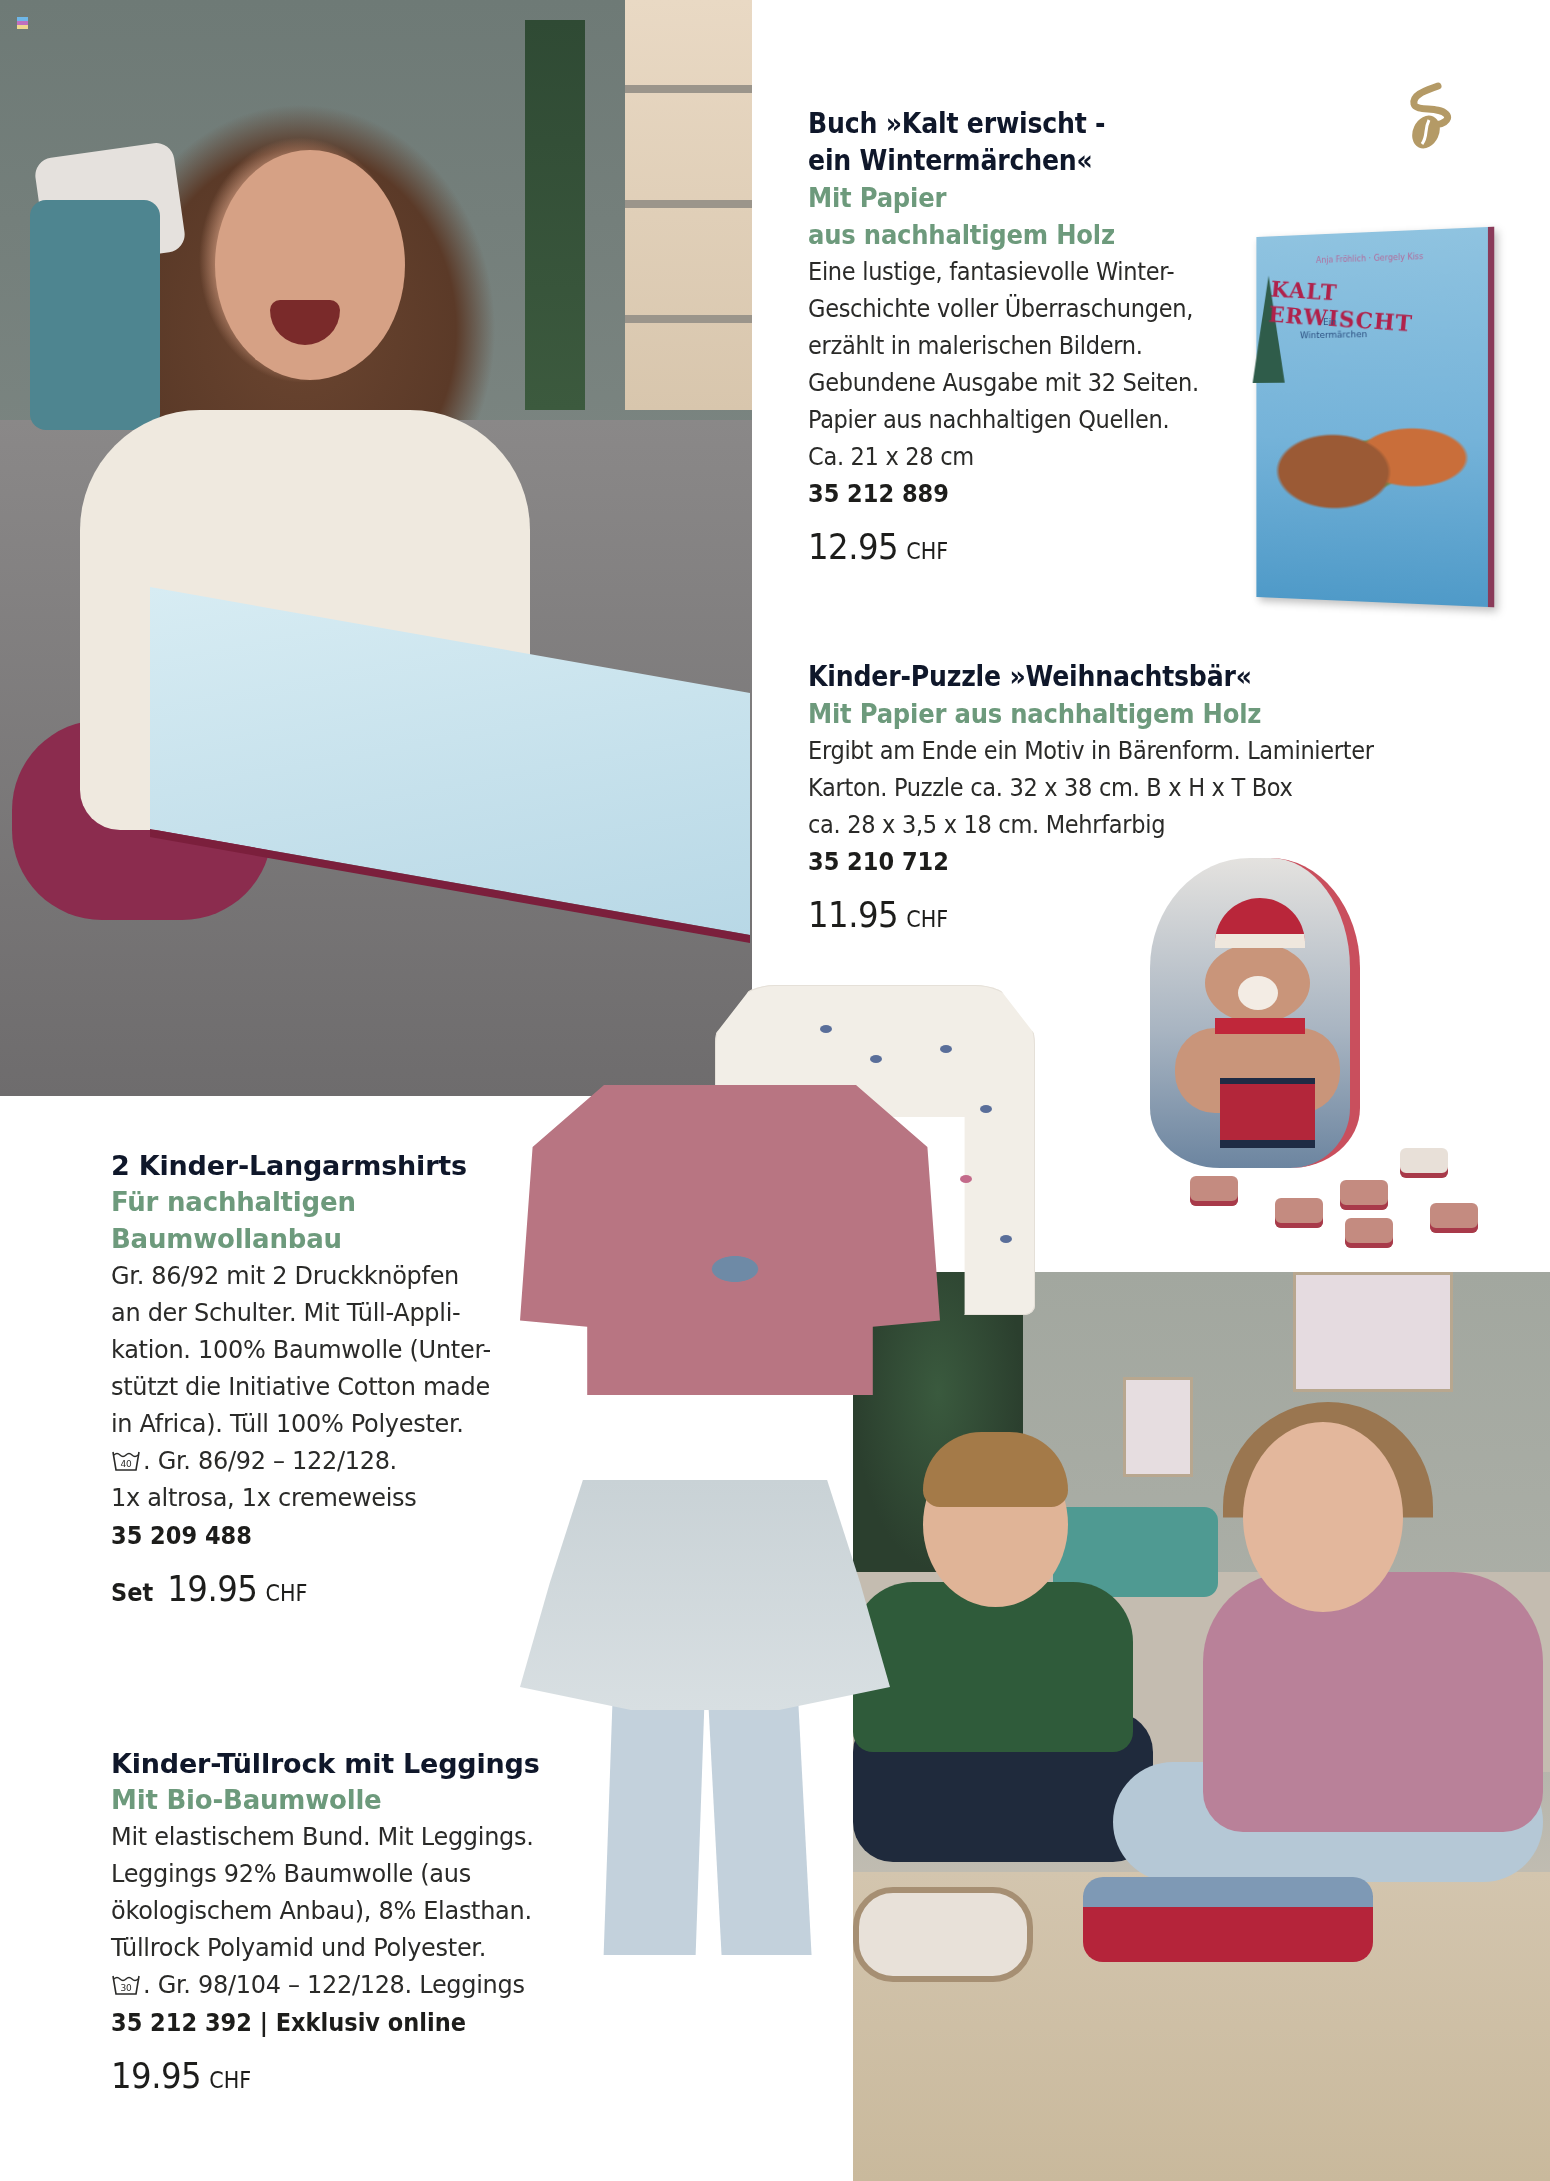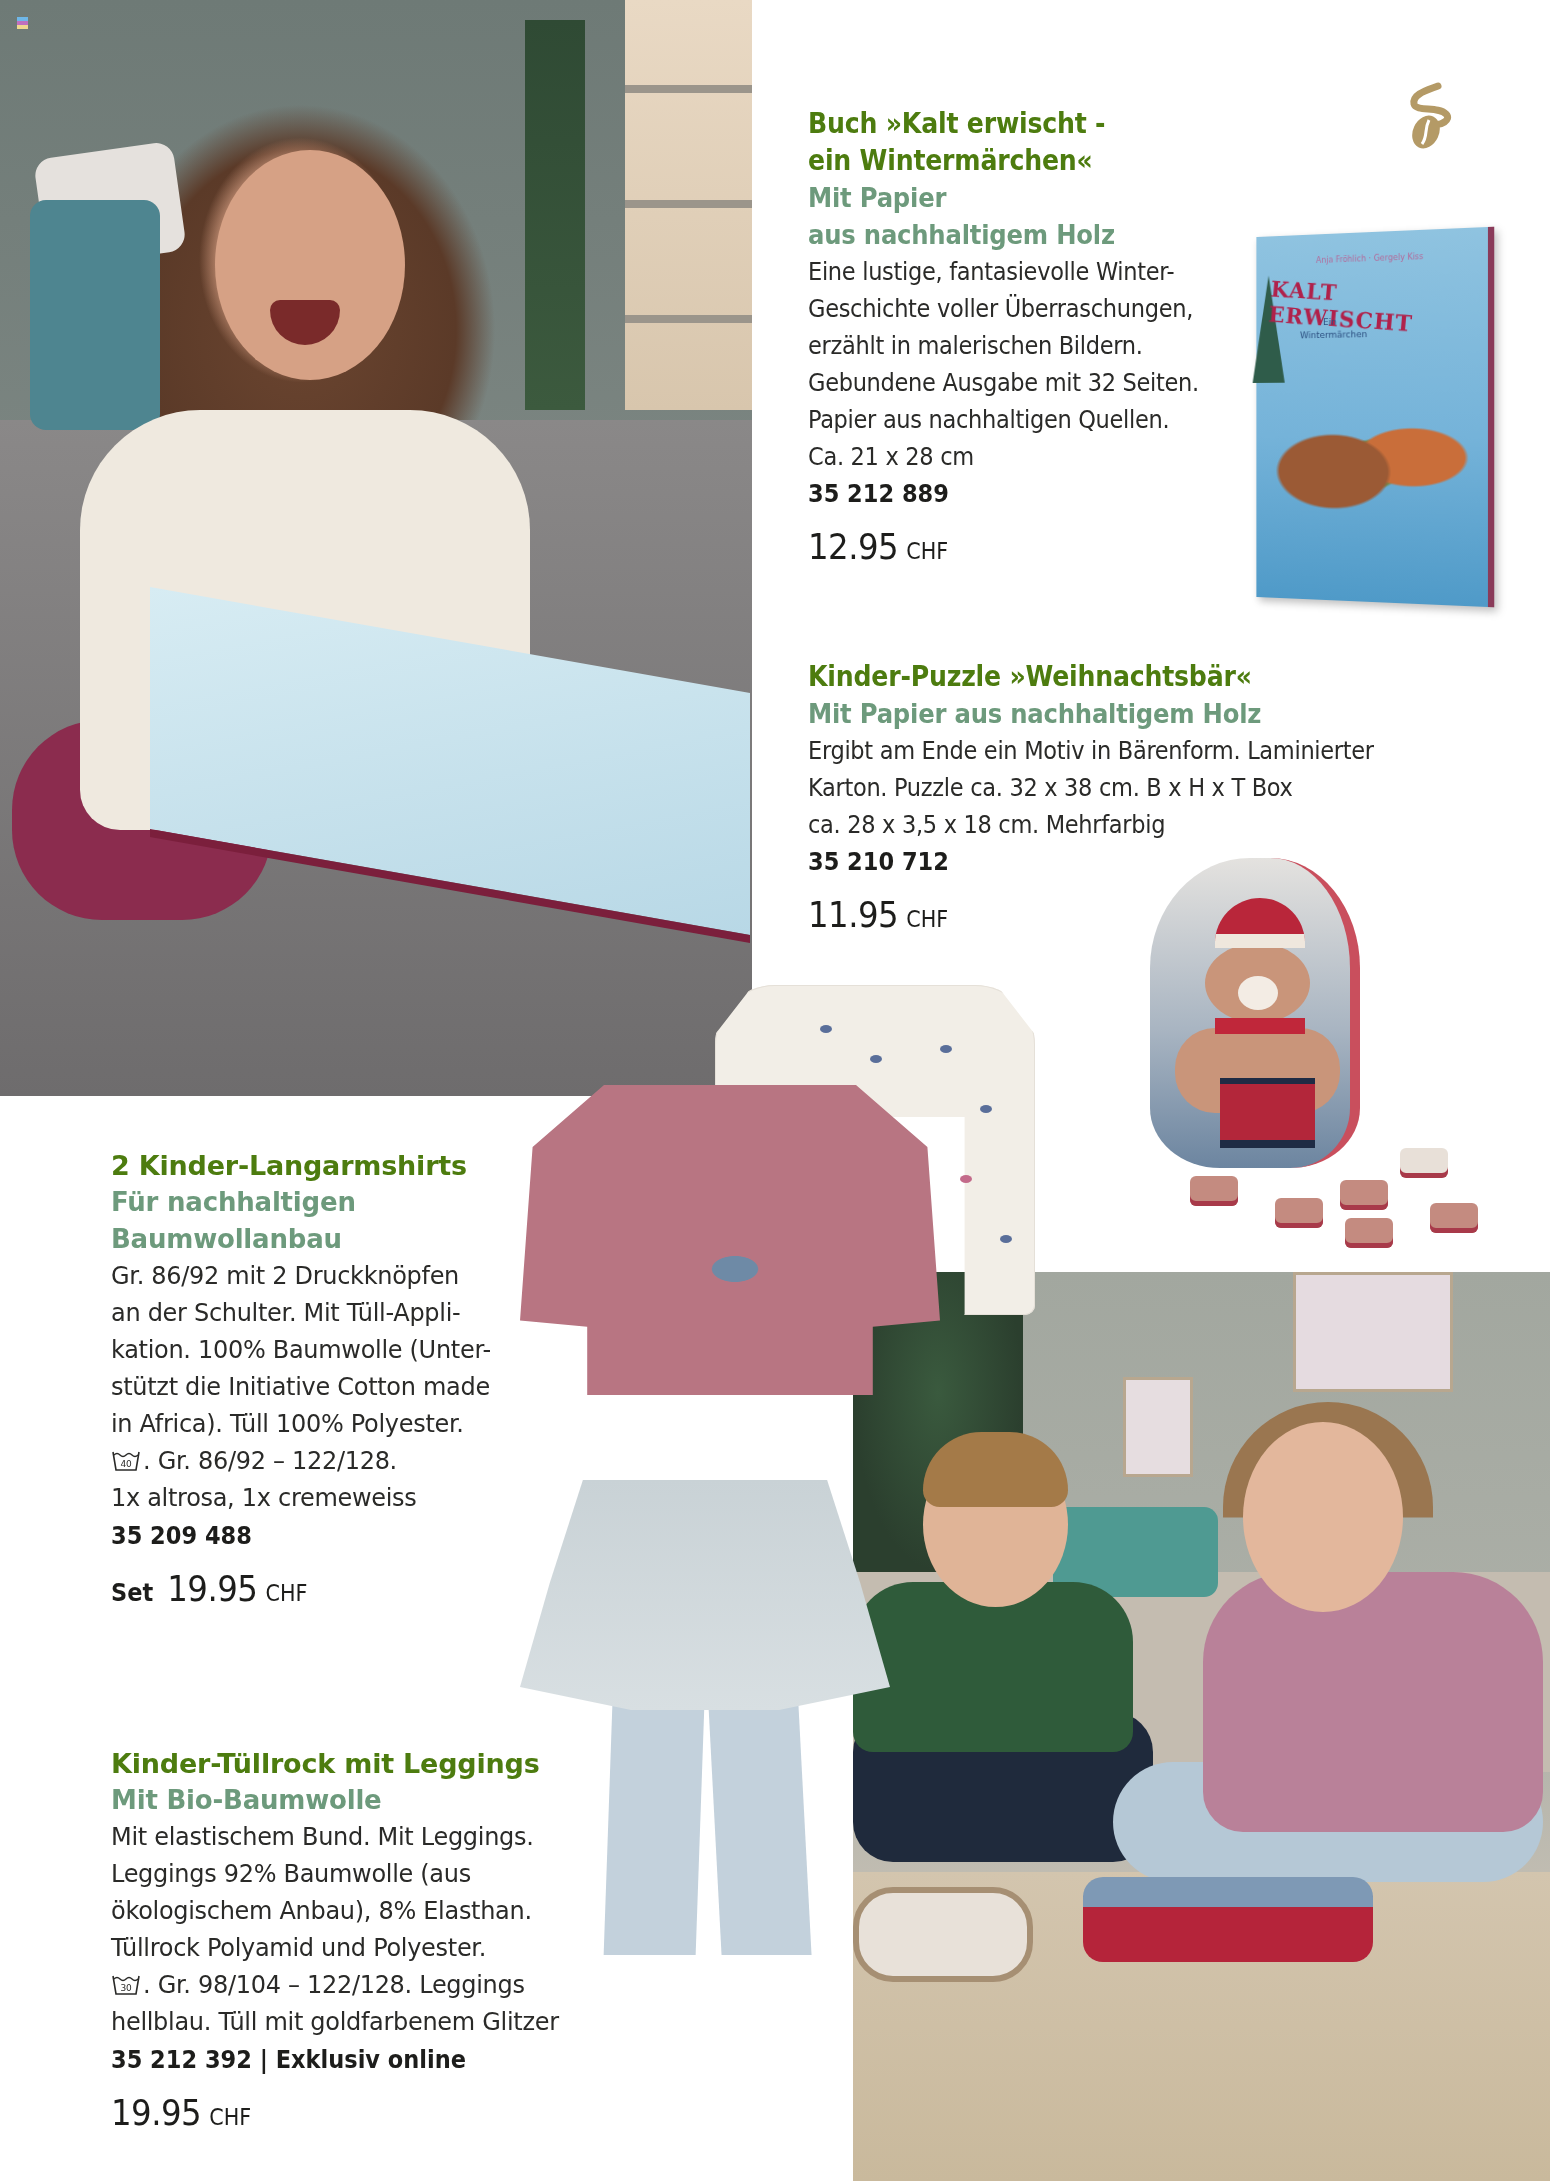--- a/index.html
+++ b/index.html
@@ -86,21 +86,21 @@
 
   
   #brand-logo { position:absolute; left:1398px; top:80px; width:66px; height:70px; }
 
   
   #flag-icon { position:absolute; left:17px; top:17px; width:11px; height:12px; }
   #flag-icon span { display:block; height:4px; }
 
   
   .product { position:absolute; font-family: "DejaVu Sans Condensed", "DejaVu Sans", sans-serif; }
-  .p-title { font-weight: bold; font-size: 28px; line-height: 37px; color: #4d7c0f; letter-spacing: -0.2px; }
+  .p-title { font-weight: bold; font-size: 28px; line-height: 37px; color: #0f172a; letter-spacing: -0.2px; }
   .p-sub { font-weight: bold; font-size: 27px; line-height: 37px; color: #6d9a7c; letter-spacing: -0.2px; }
   .p-desc { font-size: 25px; line-height: 37px; color: #2a2a28; letter-spacing: -0.3px; }
   .p-sku { font-weight: bold; font-size: 25px; line-height: 37px; color: #1d1d1b; }
   .p-price { margin-top: 14px; display:flex; align-items: baseline; gap: 8px; }
   .p-price .set { font-weight: bold; font-size: 25px; color:#1d1d1b; margin-right:6px; }
   .p-price .amount { font-size: 36px; color: #1d1d1b; letter-spacing: -0.5px; }
   .p-price .curr { font-weight: normal; font-size: 23px; color: #1d1d1b; }
   .wash { display:inline-block; vertical-align: -3px; width: 30px; height: 24px; margin-right: 2px; }
 
   #product-book { left: 808px; top: 105px; width: 430px; }
@@ -268,19 +268,18 @@
   <div class="p-desc">Leggings 92% Baumwolle (aus</div>
   <div class="p-desc">ökologischem Anbau), 8% Elasthan.</div>
   <div class="p-desc">Tüllrock Polyamid und Polyester.</div>
   <div class="p-desc">
     <svg class="wash" viewBox="0 0 30 24">
       <path d="M2 4 L5 22 L25 22 L28 4" fill="none" stroke="#2a2a28" stroke-width="1.6"></path>
       <path d="M3 7 q3 -3 6 0 t6 0 t6 0 t6 0" fill="none" stroke="#2a2a28" stroke-width="1.4"></path>
       <text x="15" y="19" text-anchor="middle" font-size="9" fill="#2a2a28" font-family="DejaVu Sans, sans-serif">30</text>
     </svg><span>. Gr. 98/104 – 122/128. Leggings</span>
   </div>
-  <div class="p-desc">hellblau. Tüll mit goldfarbenem Glitzer</div>
   <div class="p-sku">35 212 392 | Exklusiv online</div>
   <div class="p-price">
     <span class="amount">19.95</span>
     <span class="curr">CHF</span>
   </div>
 </div>
 
 </body></html>

